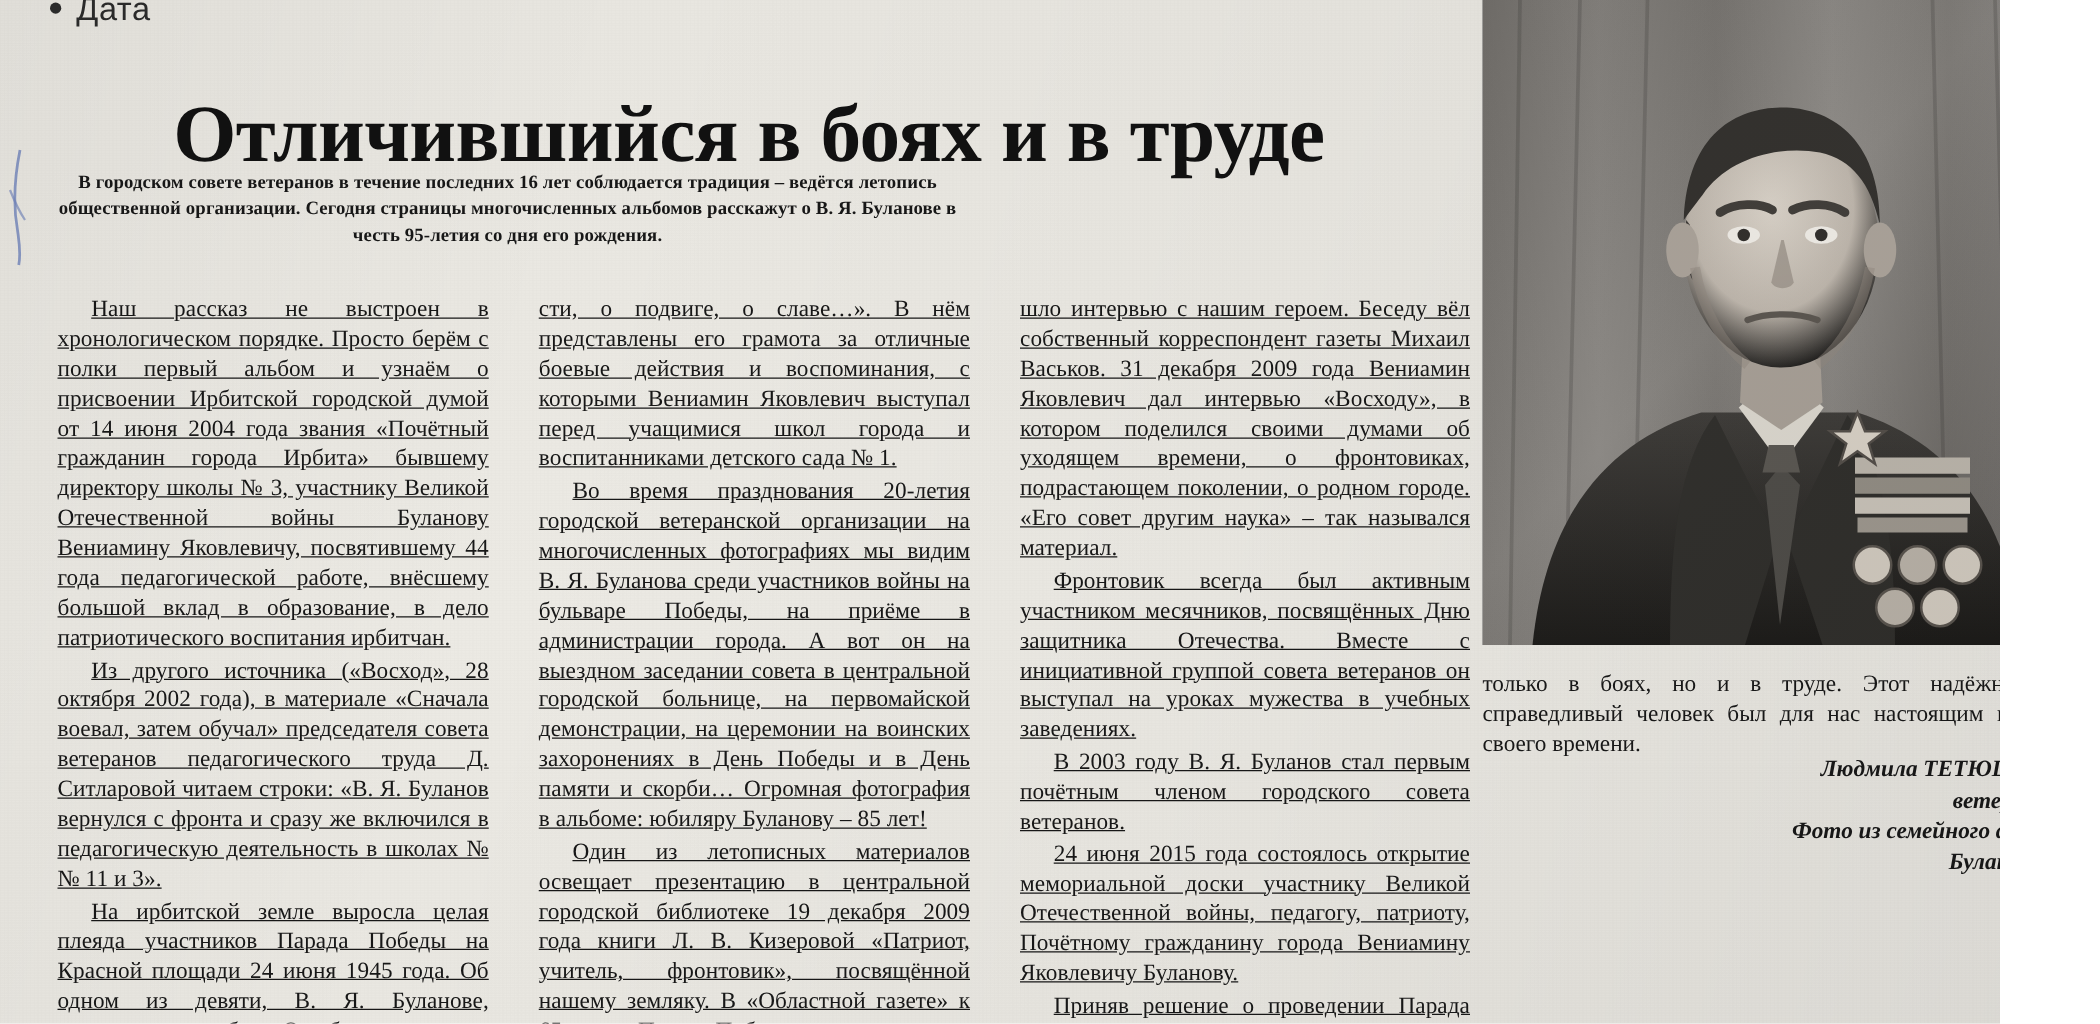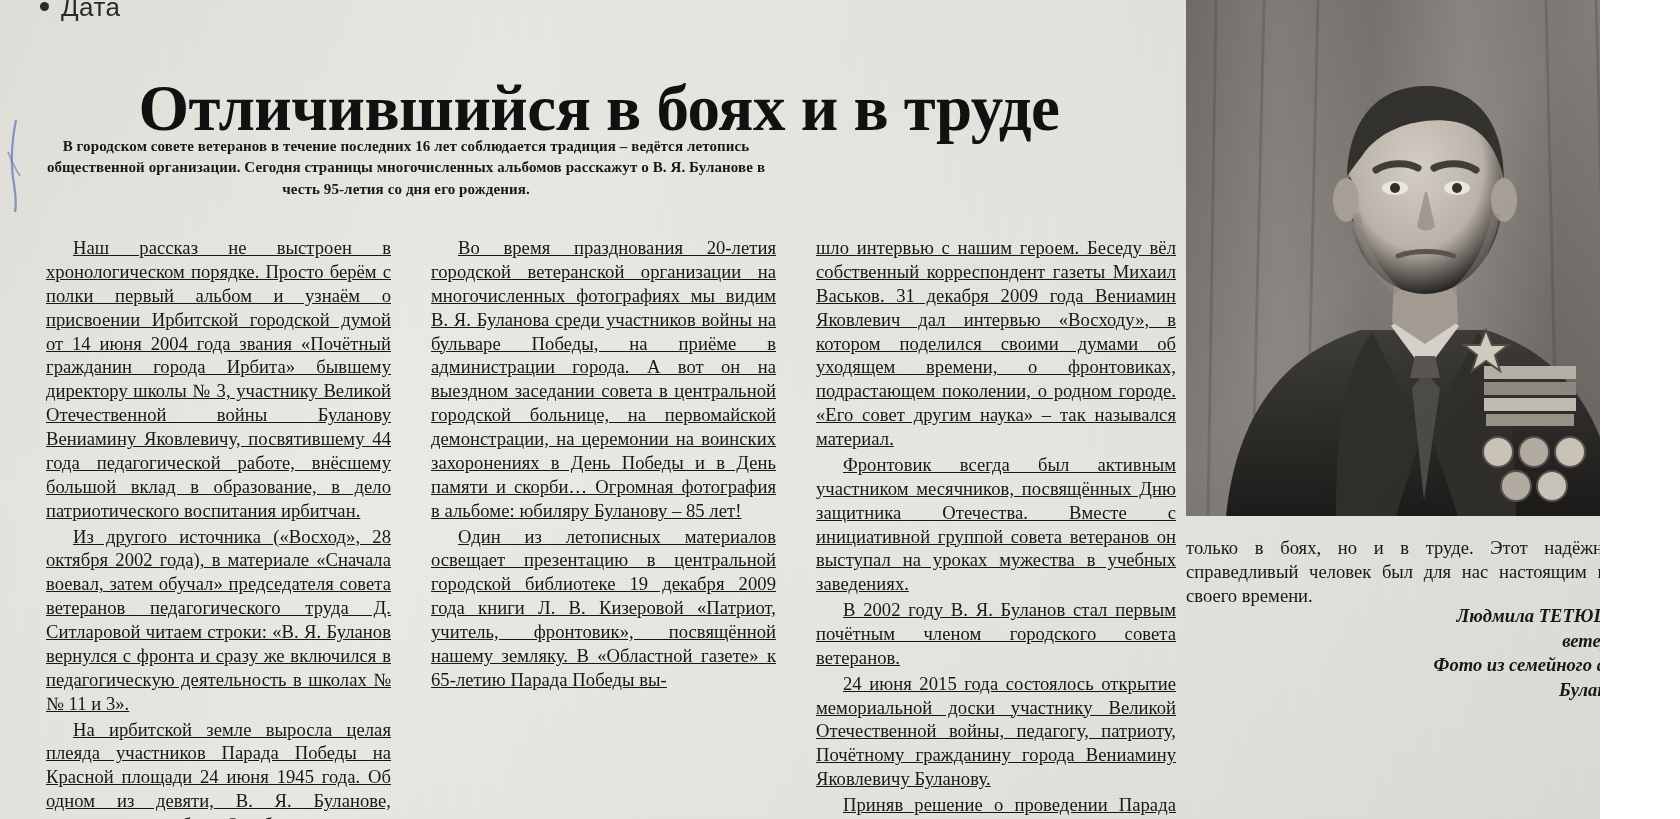--- a/index.html
+++ b/index.html
@@ -185,28 +185,29 @@
 
   <div class="cols">
 
     <div class="col c1">
       <p>Наш рассказ не выстроен в хронологическом порядке. Просто берём с полки первый альбом и узнаём о присвоении Ирбитской городской думой от 14 июня 2004 года звания «Почётный гражданин города Ирбита» бывшему директору школы № 3, участнику Великой Отечественной войны Буланову Вениамину Яковлевичу, посвятившему 44 года педагогической работе, внёсшему большой вклад в образование, в дело патриотического воспитания ирбитчан.</p>
       <p>Из другого источника («Восход», 28 октября 2002 года), в материале «Сначала воевал, затем обучал» председателя совета ветеранов педагогического труда Д. Ситларовой читаем строки: «В. Я. Буланов вернулся с фронта и сразу же включился в педагогическую деятельность в школах №№ 11 и 3».</p>
       <p>На ирбитской земле выросла целая плеяда участников Парада Победы на Красной площади 24 июня 1945 года. Об одном из девяти, В. Я. Буланове, рассказывает альбом «О добле-</p>
     </div>
 
     <div class="col c2">
+      <p style="text-indent:0;">сти, о подвиге, о славе…». В нём представлены его грамота за отличные боевые действия и воспоминания, с которыми Вениамин Яковлевич выступал перед учащимися школ города и воспитанниками детского сада № 1.</p>
       <p>Во время празднования 20-летия городской ветеранской организации на многочисленных фотографиях мы видим В. Я. Буланова среди участников войны на бульваре Победы, на приёме в администрации города. А вот он на выездном заседании совета в центральной городской больнице, на первомайской демонстрации, на церемонии на воинских захоронениях в День Победы и в День памяти и скорби… Огромная фотография в альбоме: юбиляру Буланову – 85 лет!</p>
       <p>Один из летописных материалов освещает презентацию в центральной городской библиотеке 19 декабря 2009 года книги Л. В. Кизеровой «Патриот, учитель, фронтовик», посвящённой нашему земляку. В «Областной газете» к 65-летию Парада Победы вы-</p>
     </div>
 
     <div class="col c3">
       <p style="text-indent:0;">шло интервью с нашим героем. Беседу вёл собственный корреспондент газеты Михаил Васьков. 31 декабря 2009 года Вениамин Яковлевич дал интервью «Восходу», в котором поделился своими думами об уходящем времени, о фронтовиках, подрастающем поколении, о родном городе. «Его совет другим наука» – так назывался материал.</p>
       <p>Фронтовик всегда был активным участником месячников, посвящённых Дню защитника Отечества. Вместе с инициативной группой совета ветеранов он выступал на уроках мужества в учебных заведениях.</p>
-      <p>В 2002 году В. Я. Буланов стал первым почётным членом городского совета ветеранов.</p>
+      <p>В 2003 году В. Я. Буланов стал первым почётным членом городского совета ветеранов.</p>
       <p>24 июня 2015 года состоялось открытие мемориальной доски участнику Великой Отечественной войны, педагогу, патриоту, Почётному гражданину города Вениамину Яковлевичу Буланову.</p>
       <p>Приняв решение о проведении Парада Победы, Верховный Главнокомандующий приказал: личный состав для участия в параде отобрать из числа бойцов и офицеров, наиболее отличившихся в боях и имеющих боевые ордена. Наш земляк отличился не</p>
     </div>
 
   </div>
 
   <div class="photo-wrap">
     <svg viewBox="0 0 466 516" preserveAspectRatio="none">
       <defs>
         <linearGradient id="bgGrad" x1="0" y1="0" x2="1" y2="1">

